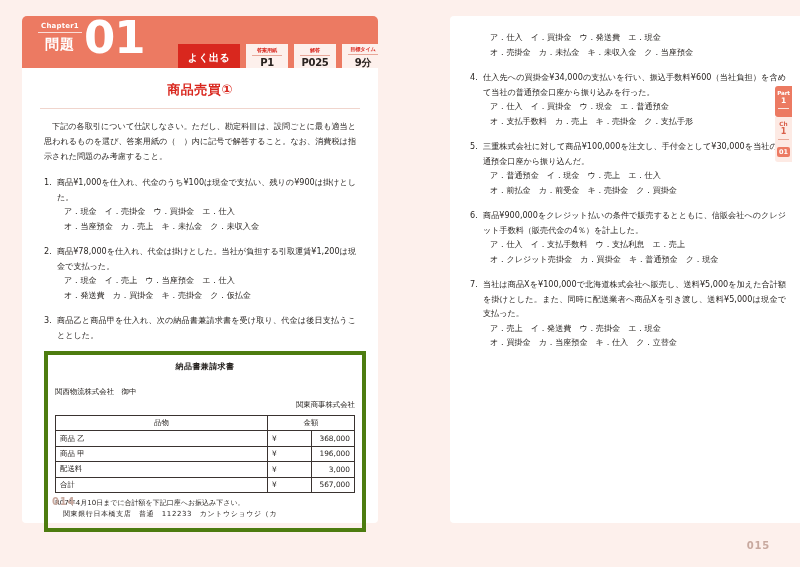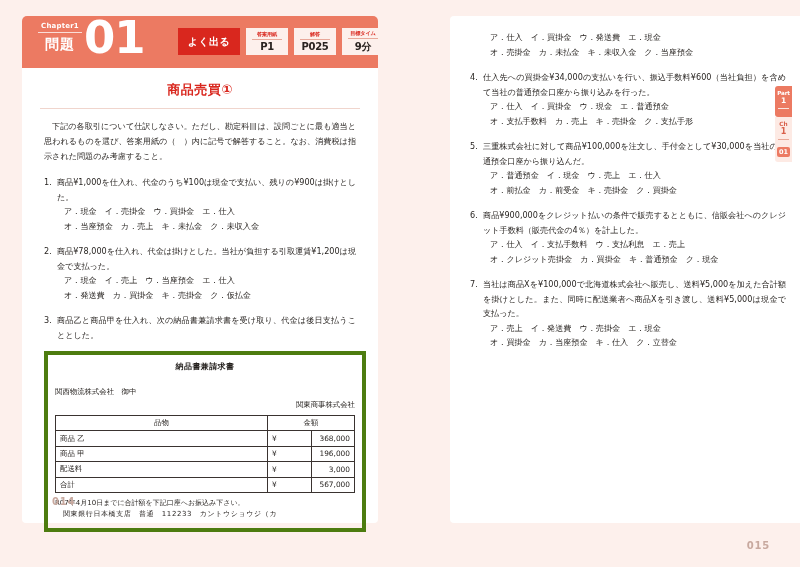--- a/index.html
+++ b/index.html
@@ -51,21 +51,21 @@
   .big-number {
     position: absolute;
     left: 84px; top: 14px;
     font-size: 45px; font-weight: bold; color: #ffffff;
     letter-spacing: -1px;
     line-height: 48px;
     font-family: "DejaVu Sans", sans-serif;
   }
   .badge-row {
     position: absolute;
-    left: 178px; top: 28px;
+    left: 178px; top: 44px;
     display: flex; align-items: stretch; gap: 6px;
   }
   .badge-strong {
     background: #d9271e;
     color: #ffffff;
     font-size: 10px; font-weight: bold;
     width: 62px; height: 27px;
     display: flex; align-items: center; justify-content: center;
     letter-spacing: .5px;
   }

